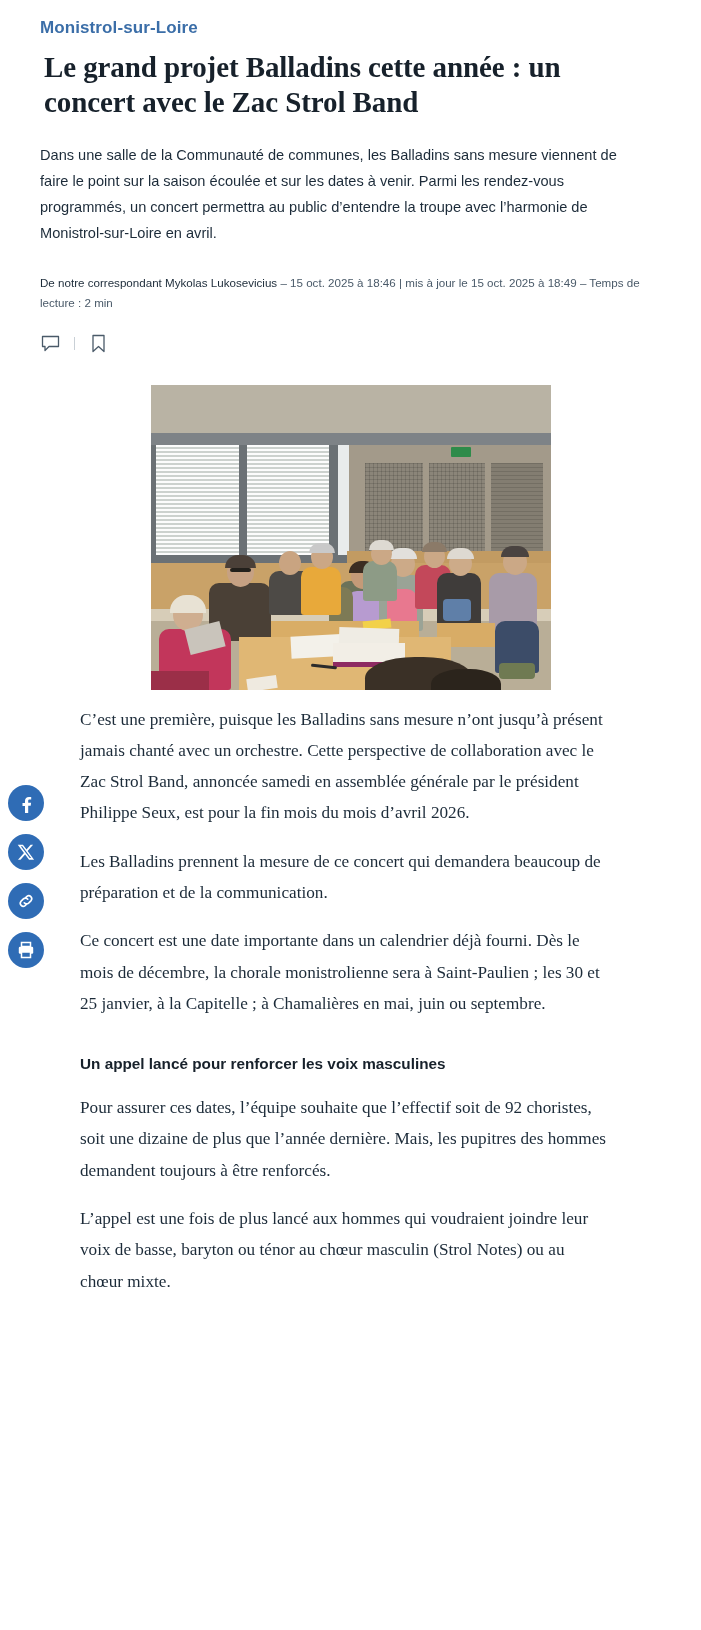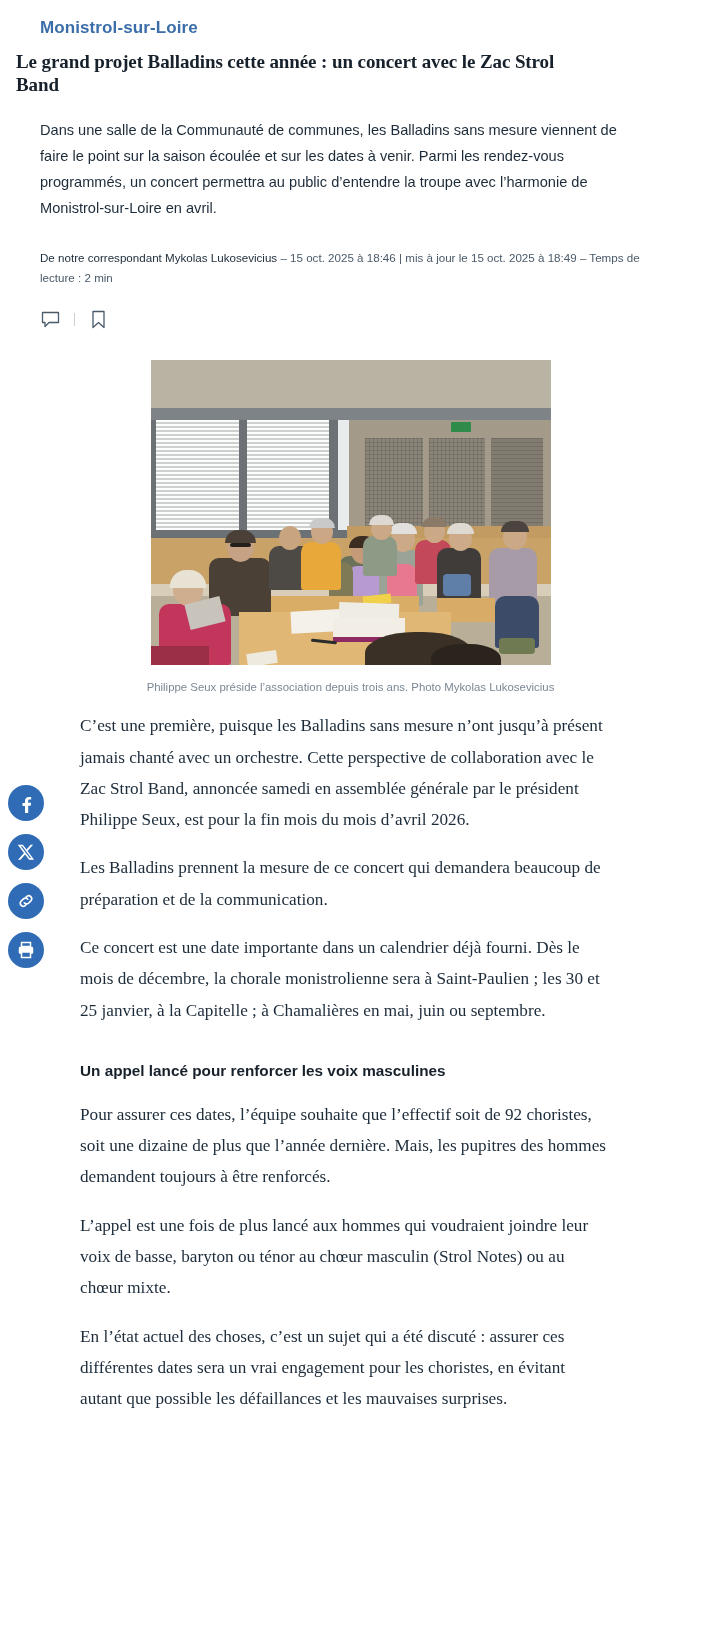--- a/index.html
+++ b/index.html
@@ -20,23 +20,23 @@
     margin: 18px 0 0 40px;
     font-size: 17px;
     font-weight: bold;
     color: #3b6ea8;
     letter-spacing: 0.1px;
     display: inline-block;
     text-decoration: none;
   }
 
   .headline {
-    margin: 12px 40px 0 16px;
+    margin: 12px 40px 0 44px;
     font-family: "Liberation Serif", serif;
-    font-size: 19px;
+    font-size: 29px;
     line-height: 1.22;
     font-weight: bold;
     color: #17212b;
     letter-spacing: -0.1px;
     max-width: 570px;
   }
 
   .standfirst {
     margin: 22px 40px 0 40px;
     font-family: "Liberation Sans", sans-serif;
@@ -280,31 +280,29 @@
         <div class="sc paperB"></div>
         <div class="sc folder"></div>
         <div class="sc penA"></div>
         <div class="sc" style="left:96px;top:292px;width:30px;height:13px;background:#efeae0;transform:rotate(-8deg);"></div>
 
         <div class="sc darkFore"></div>
         <div class="sc darkFore2"></div>
         <div class="sc" style="left:0;top:286px;width:58px;height:19px;background:#9b2f48;"></div>
       </div>
     </div>
-    <figcaption class="caption">Philippe Seux préside l’association depuis trois ans.  Photo Mykolas Lukosevicius</figcaption>
   </figure>
 
   <div class="body">
     <p>C’est une première, puisque les Balladins sans mesure n’ont jusqu’à présent jamais chanté avec un orchestre. Cette perspective de collaboration avec le Zac Strol Band, annoncée samedi en assemblée générale par le président Philippe Seux, est pour la fin mois du mois d’avril 2026.</p>
     <p>Les Balladins prennent la mesure de ce concert qui demandera beaucoup de préparation et de la communication.</p>
     <p>Ce concert est une date importante dans un calendrier déjà fourni. Dès le mois de décembre, la chorale monistrolienne sera à Saint-Paulien ; les 30 et 25 janvier, à la Capitelle ; à Chamalières en mai, juin ou septembre.</p>
     <h2 class="subhead">Un appel lancé pour renforcer les voix masculines</h2>
     <p>Pour assurer ces dates, l’équipe souhaite que l’effectif soit de 92 choristes, soit une dizaine de plus que l’année dernière. Mais, les pupitres des hommes demandent toujours à être renforcés.</p>
     <p>L’appel est une fois de plus lancé aux hommes qui voudraient joindre leur voix de basse, baryton ou ténor au chœur masculin (Strol Notes) ou au chœur mixte.</p>
-    <p>En l’état actuel des choses, c’est un sujet qui a été discuté : assurer ces différentes dates sera un vrai engagement pour les choristes, en évitant autant que possible les défaillances et les mauvaises surprises.</p>
   </div>
 </div>
 
 <div class="share-rail">
   <div class="share-btn" title="Facebook">
     <svg width="20" height="20" viewBox="0 0 20 20">
       <path d="M12.2 20v-7.3h2.5l.4-2.9h-2.9V8c0-.8.2-1.4 1.4-1.4h1.6V4c-.3 0-1.2-.1-2.3-.1-2.3 0-3.9 1.4-3.9 4v2.2H6.5v2.9h2.5V20z" fill="#ffffff"></path>
     </svg>
   </div>
   <div class="share-btn" title="X">

